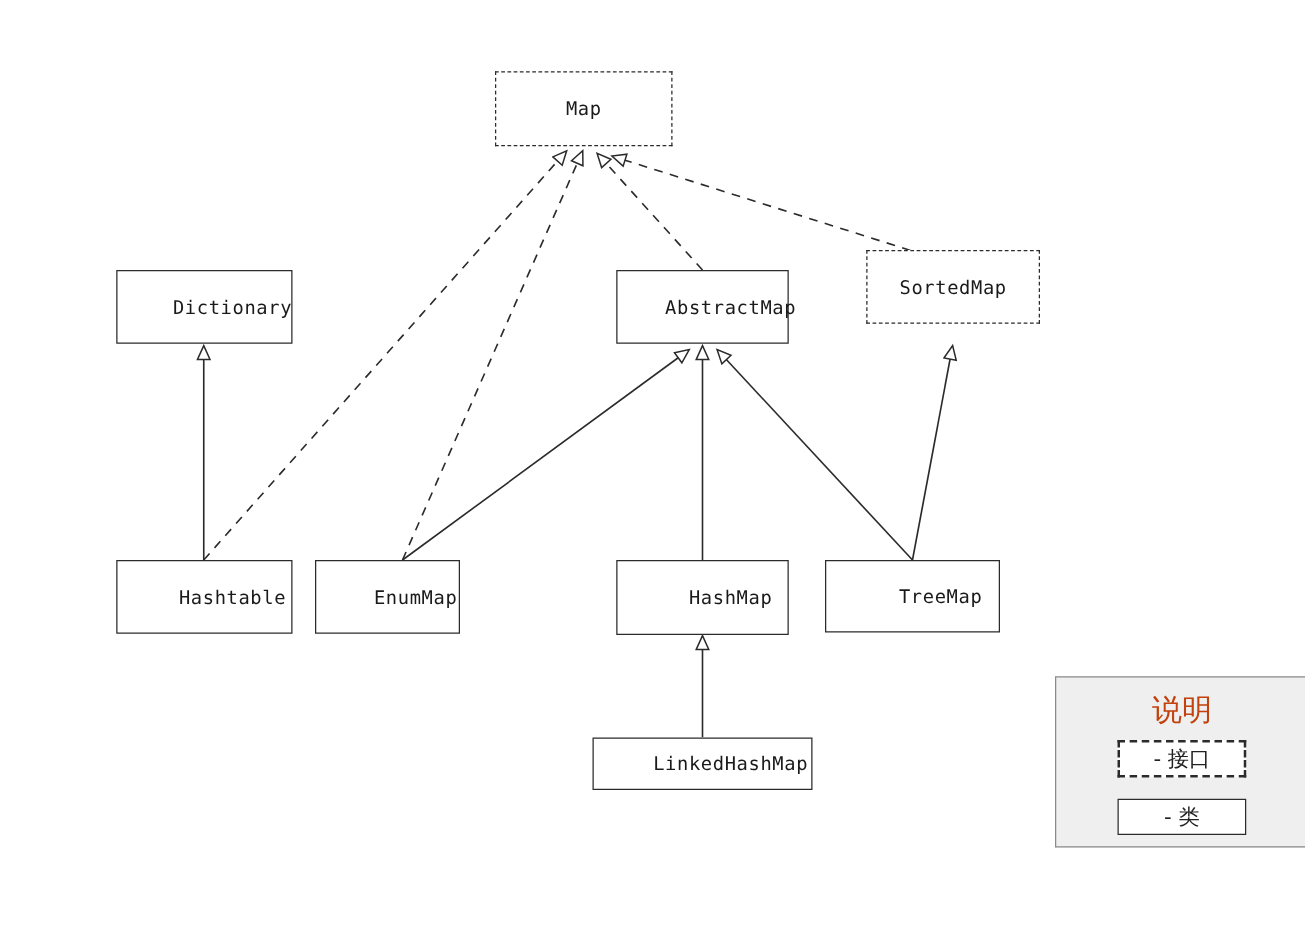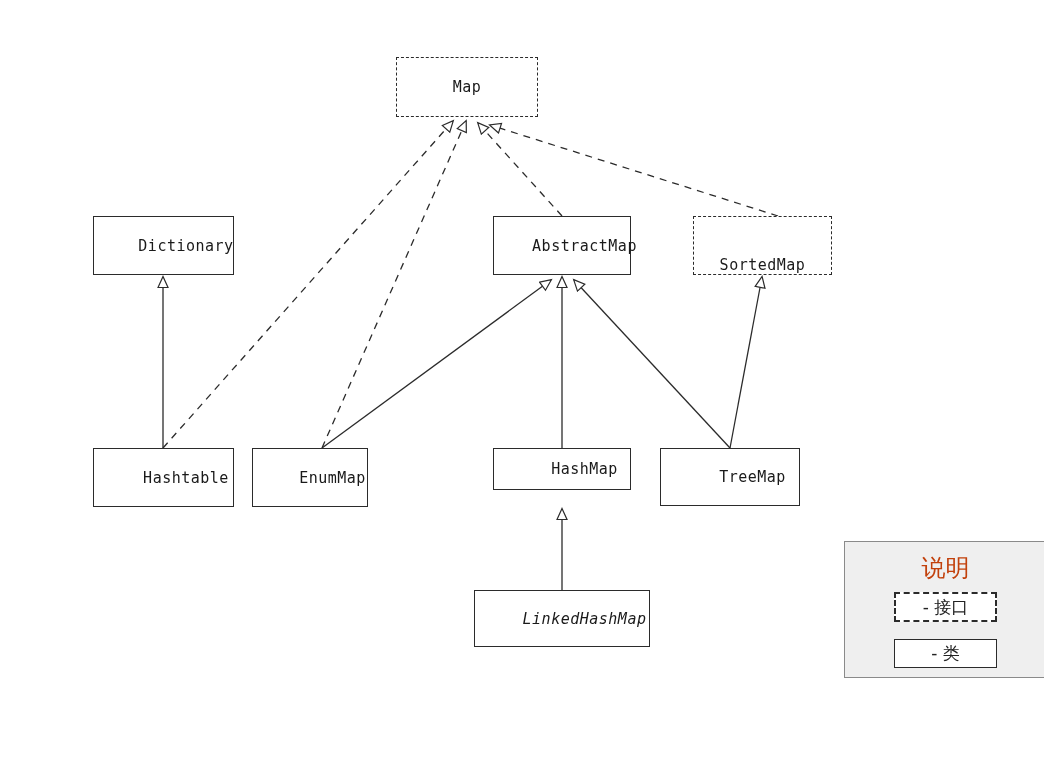--- a/index.html
+++ b/index.html
@@ -129,41 +129,41 @@
   </div>
 
   <div class="node cls" style="left:55px; top:216px; width:141px; height:59px;">
     <span>Dictionary</span>
   </div>
 
   <div class="node cls" style="left:455px; top:216px; width:138px; height:59px;">
     <span>AbstractMap</span>
   </div>
 
-  <div class="node iface" style="left:655px; top:216px; width:139px; height:59px;align-items:flex-end;">
+  <div class="node iface" style="left:655px; top:200px; width:139px; height:59px;">
     <span>SortedMap</span>
   </div>
 
   <div class="node cls" style="left:55px; top:448px; width:141px; height:59px;align-items:center;">
     <span>Hashtable</span>
   </div>
 
   <div class="node cls" style="left:214px; top:448px; width:116px; height:59px;">
     <span>EnumMap</span>
   </div>
 
-  <div class="node cls" style="left:455px; top:448px; width:138px; height:42px;">
+  <div class="node cls" style="left:455px; top:448px; width:138px; height:60px;">
     <span>HashMap</span>
   </div>
 
   <div class="node cls" style="left:622px; top:448px; width:140px; height:58px;">
     <span>TreeMap</span>
   </div>
 
-  <div class="node cls" style="left:436px; top:590px; width:176px; height:57px;font-style:italic;">
+  <div class="node cls" style="left:436px; top:590px; width:176px; height:42px;">
     <span>LinkedHashMap</span>
   </div>
 
   <div id="legend">
     <div id="legend-title">说明</div>
     <div class="legend-chip iface">
       <span>- 接口</span>
     </div>
     <div class="legend-chip cls">
       <span>- 类</span>

